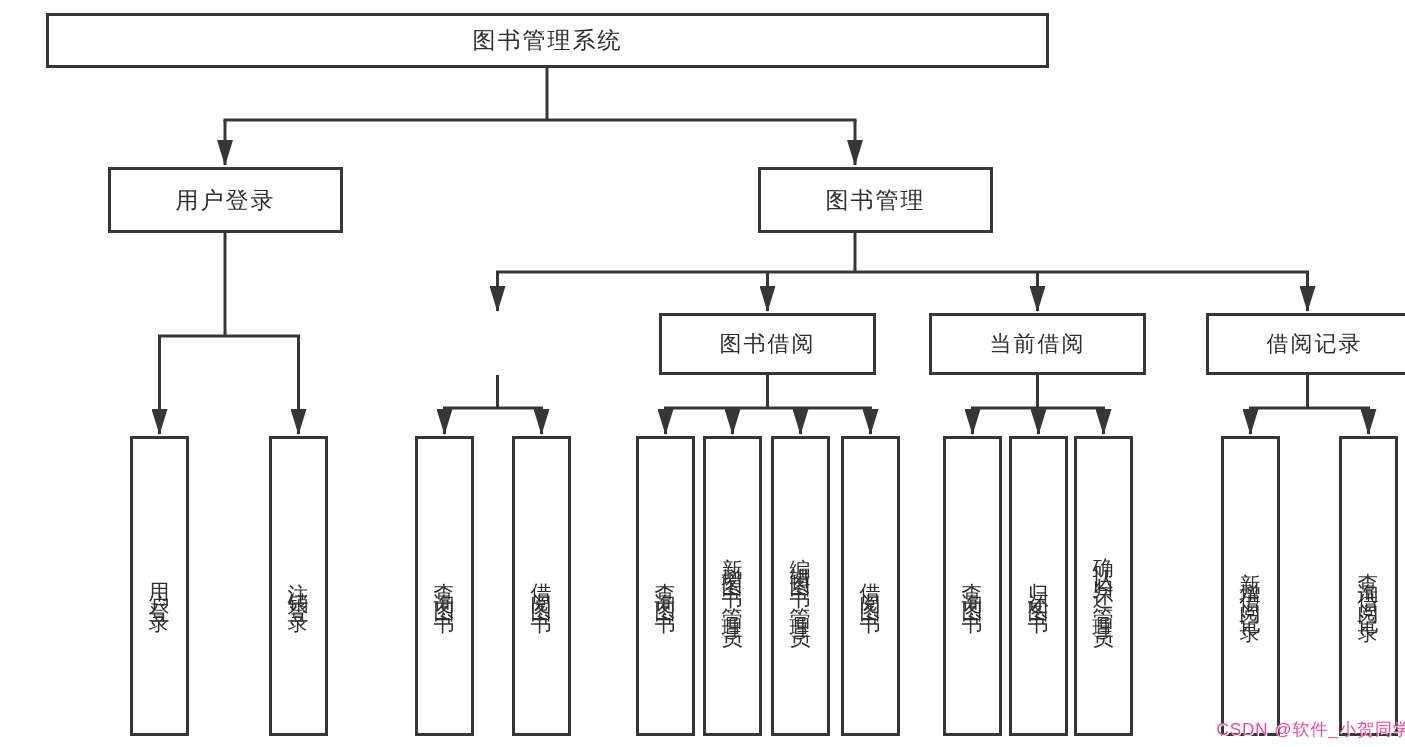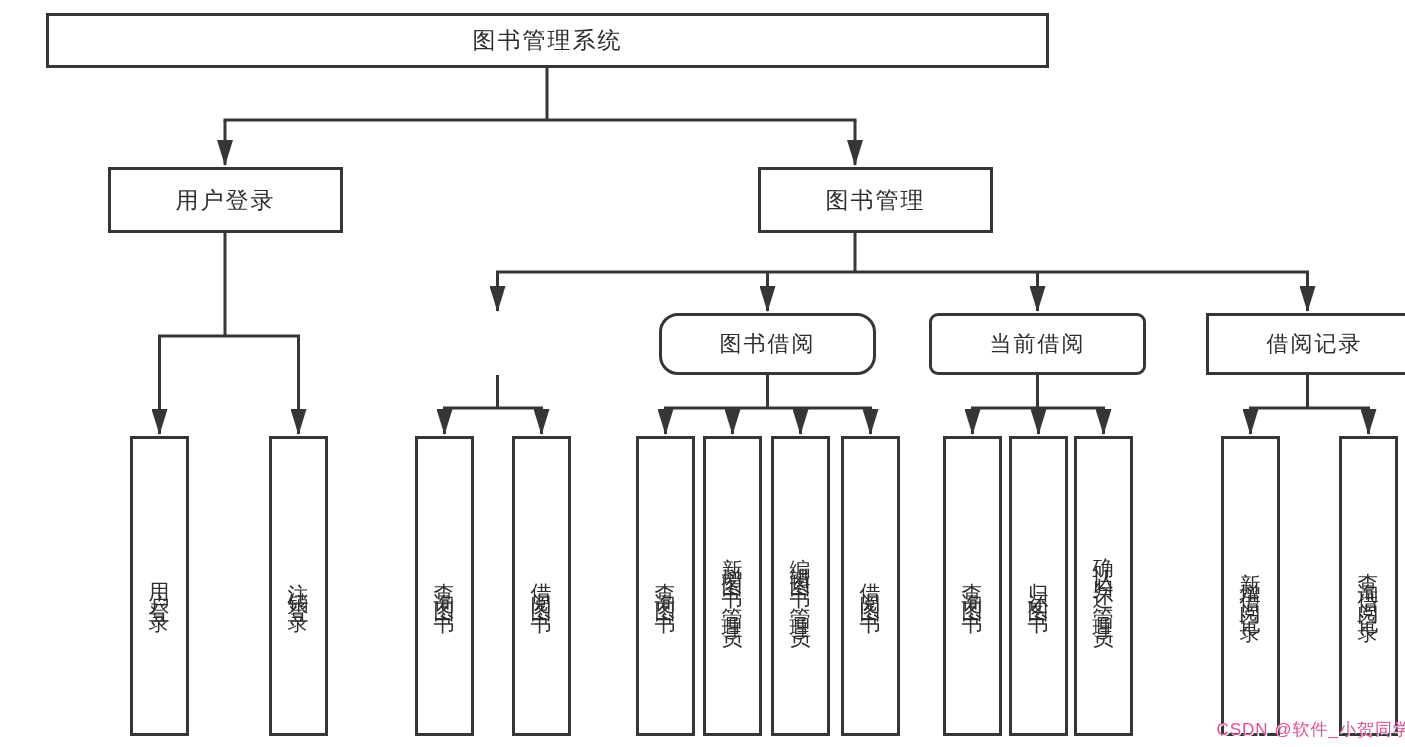--- a/index.html
+++ b/index.html
@@ -125,24 +125,24 @@
     <span>图书管理系统</span>
   </div>
 
   <div class="node lvl2" style="left:82px;">
     <span>用户登录</span>
   </div>
   <div class="node lvl2" style="left:732px;">
     <span>图书管理</span>
   </div>
 
-  <div class="node lvl3" style="left:633px;border-radius:19px;">
+  <div class="node lvl3" style="left:633px;">
     <span>图书借阅</span>
   </div>
-  <div class="node lvl3" style="left:903px;border-radius:9px;">
+  <div class="node lvl3" style="left:903px;">
     <span>当前借阅</span>
   </div>
   <div class="node lvl3" style="left:1180px;">
     <span>借阅记录</span>
   </div>
 
   <div class="node leaf" style="left:104px;">
     <span class="vtext">用户登录</span>
   </div>
   <div class="node leaf" style="left:243px;">

